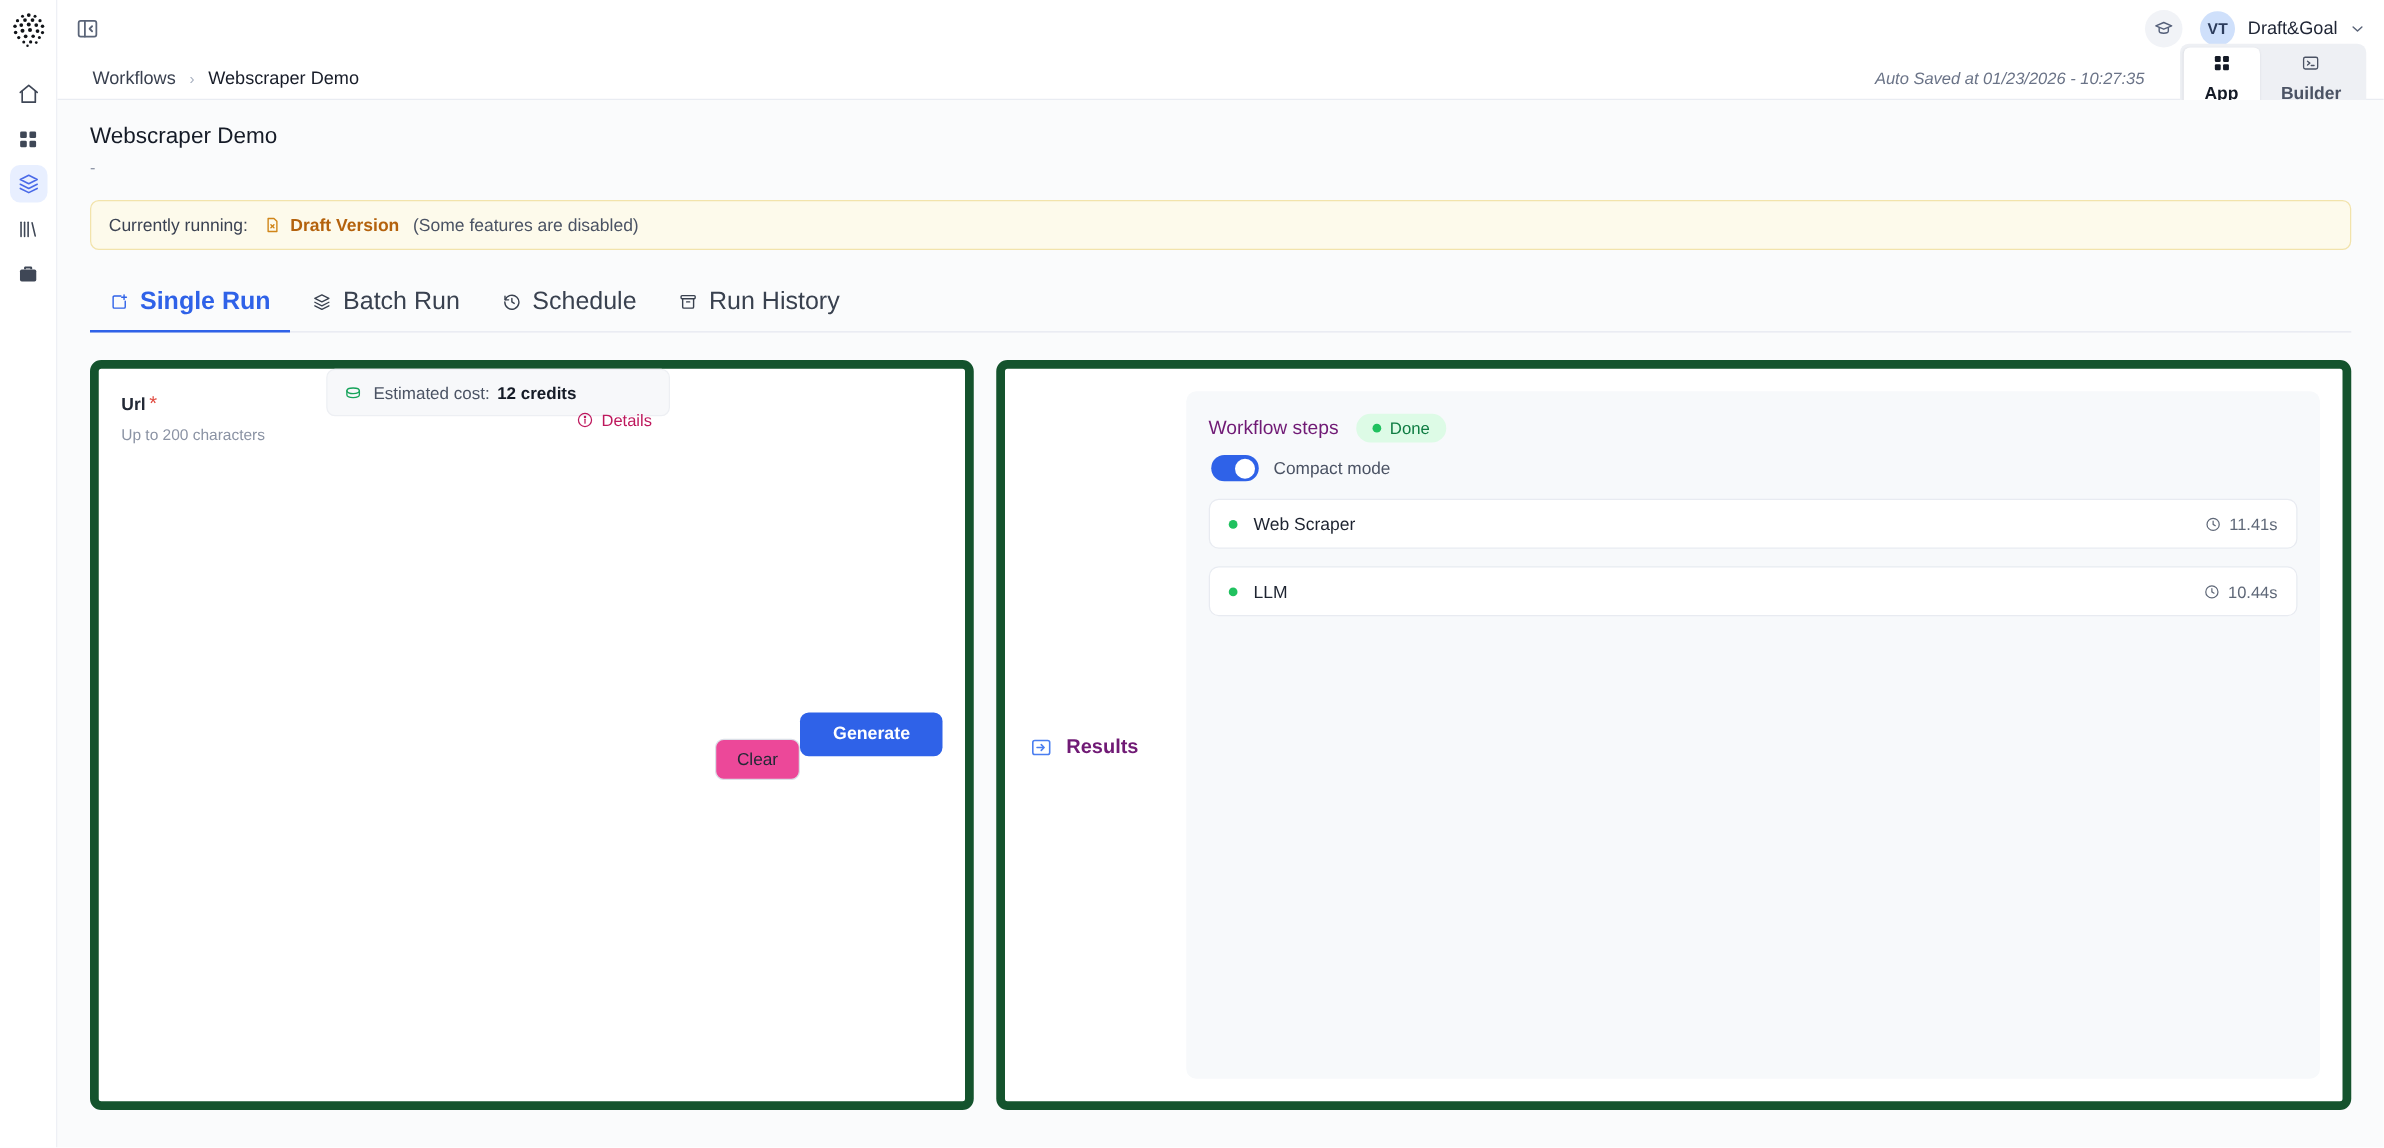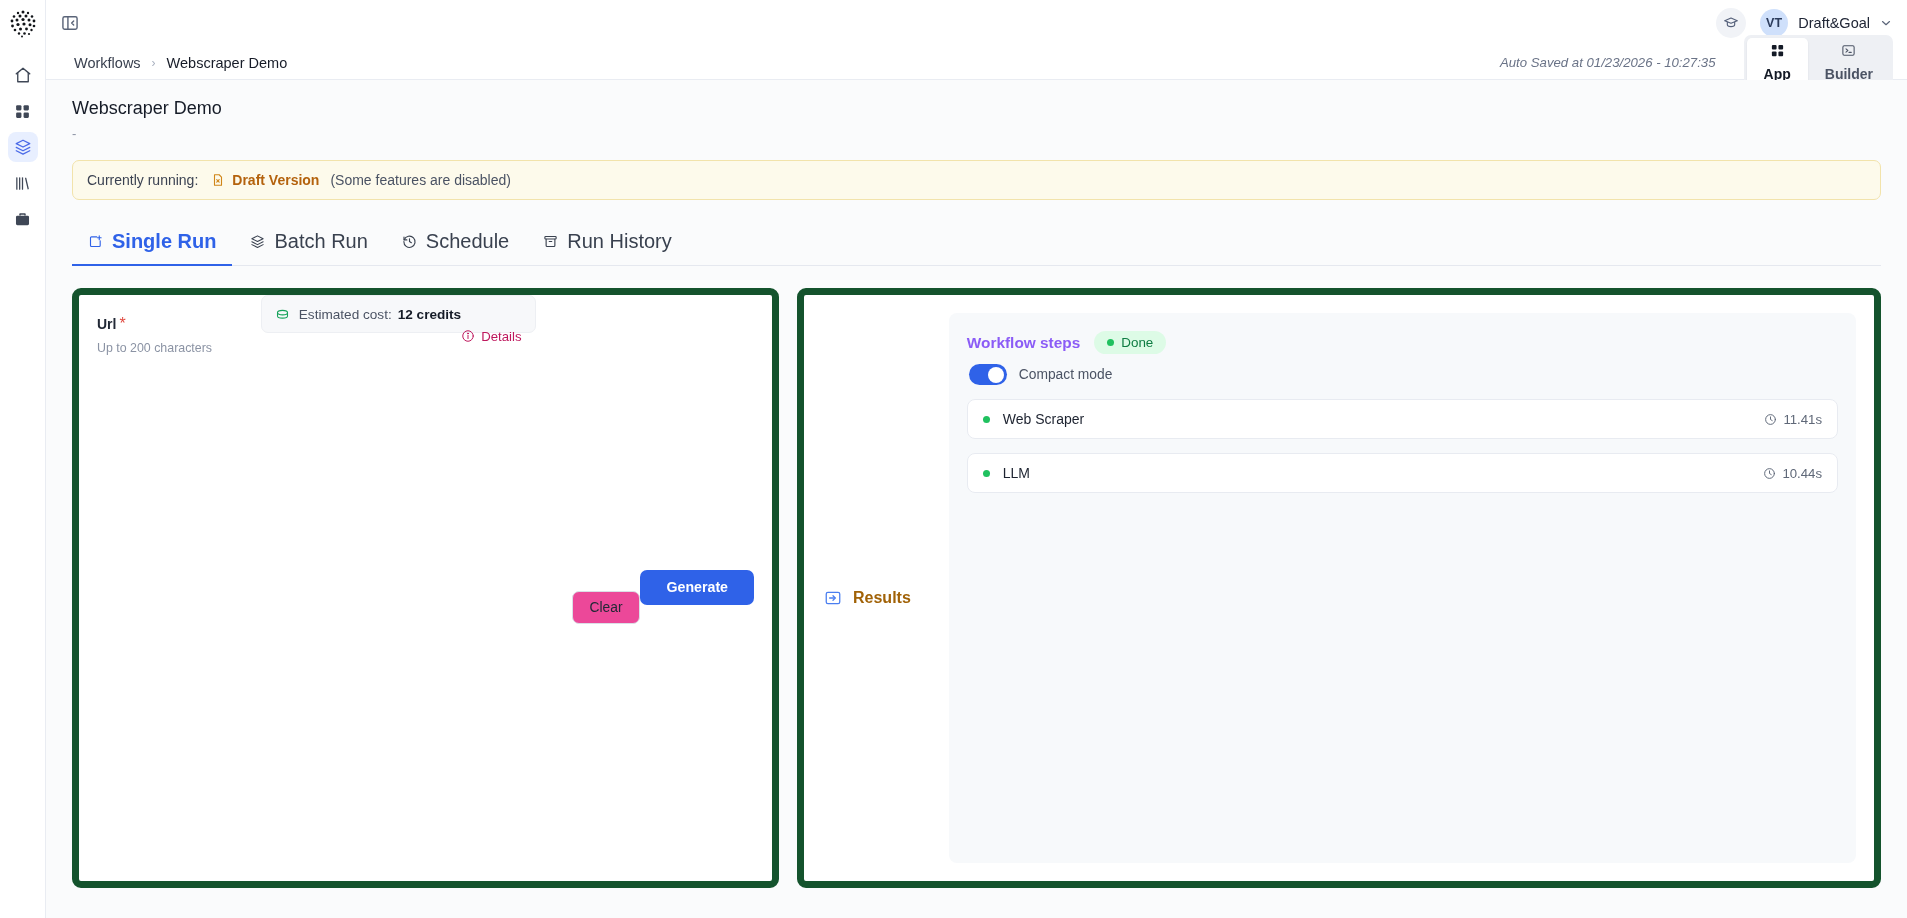--- a/index.html
+++ b/index.html
@@ -143,27 +143,27 @@
   }
   .actions .spacer { flex: 1; }
   .btn-generate {
     height: 35px; padding: 0 26px; border: none; background: #2f62e8; color: #fff;
     border-radius: 7px; font-size: 14.2px; font-weight: 700; cursor: pointer;
     font-family: "Liberation Sans", sans-serif;
   }
 
   
   .results-head { display: flex; align-items: center; gap: 11px; padding: 20px 20px 0 20px; }
-  .results-title { font-size: 16px; font-weight: 700; color: #a16207; }
+  .results-title { font-size: 16px; font-weight: 700; color: #701a75; }
   .results-body {
     margin: 18px 18px 18px 18px; flex: 1; background: #f7f9fb;
     border-radius: 8px; padding: 18px 18px 0 18px; overflow: hidden;
   }
   .wf-head { display: flex; align-items: center; gap: 14px; }
-  .wf-title { font-size: 15.4px; font-weight: 700; color: #8b5cf6; }
+  .wf-title { font-size: 15.4px; font-weight: 400; color: #701a75; }
   .badge {
     display: flex; align-items: center; gap: 7px; background: #ddfbe6;
     color: #0e7c42; border-radius: 99px; padding: 4px 13px; font-size: 13.4px;
   }
   .dot { width: 7px; height: 7px; border-radius: 50%; background: #20c15f; }
 
   .toggle-row { display: flex; align-items: center; gap: 12px; margin-top: 10px; padding-left: 2px; }
   .toggle {
     width: 38px; height: 21px; border-radius: 99px; background: #2f62e8;
     position: relative; cursor: pointer; flex: 0 0 38px;

